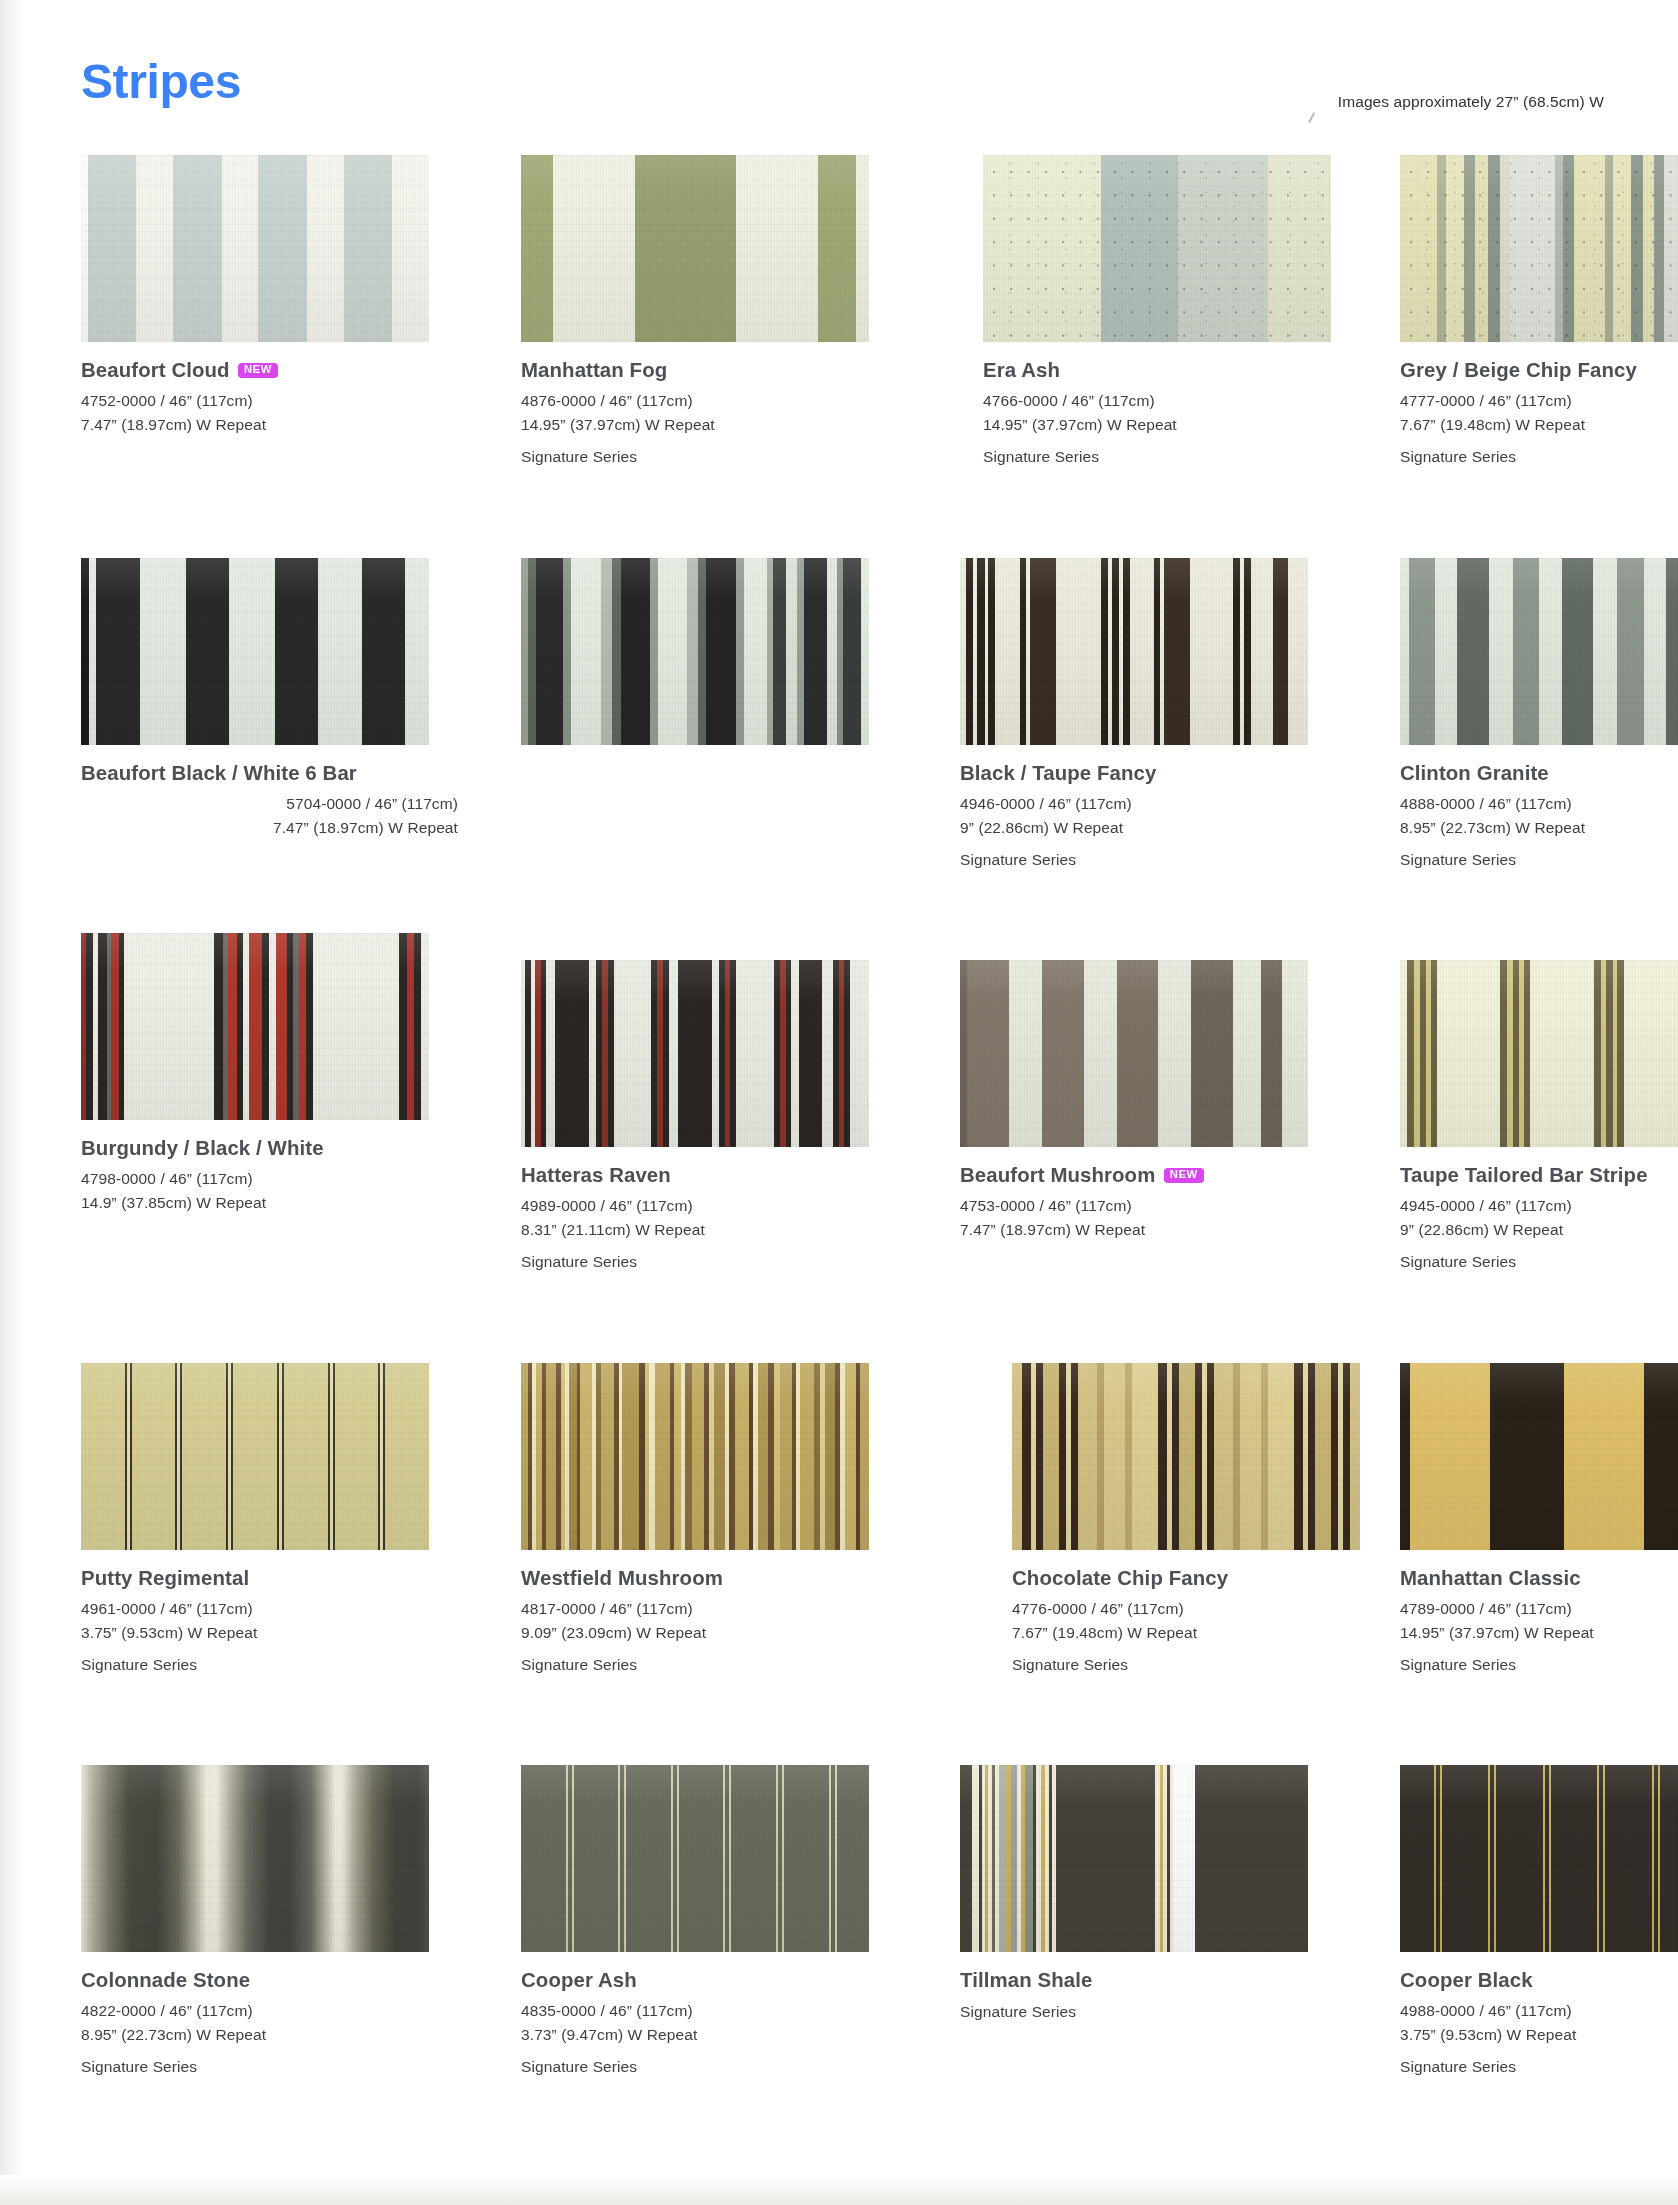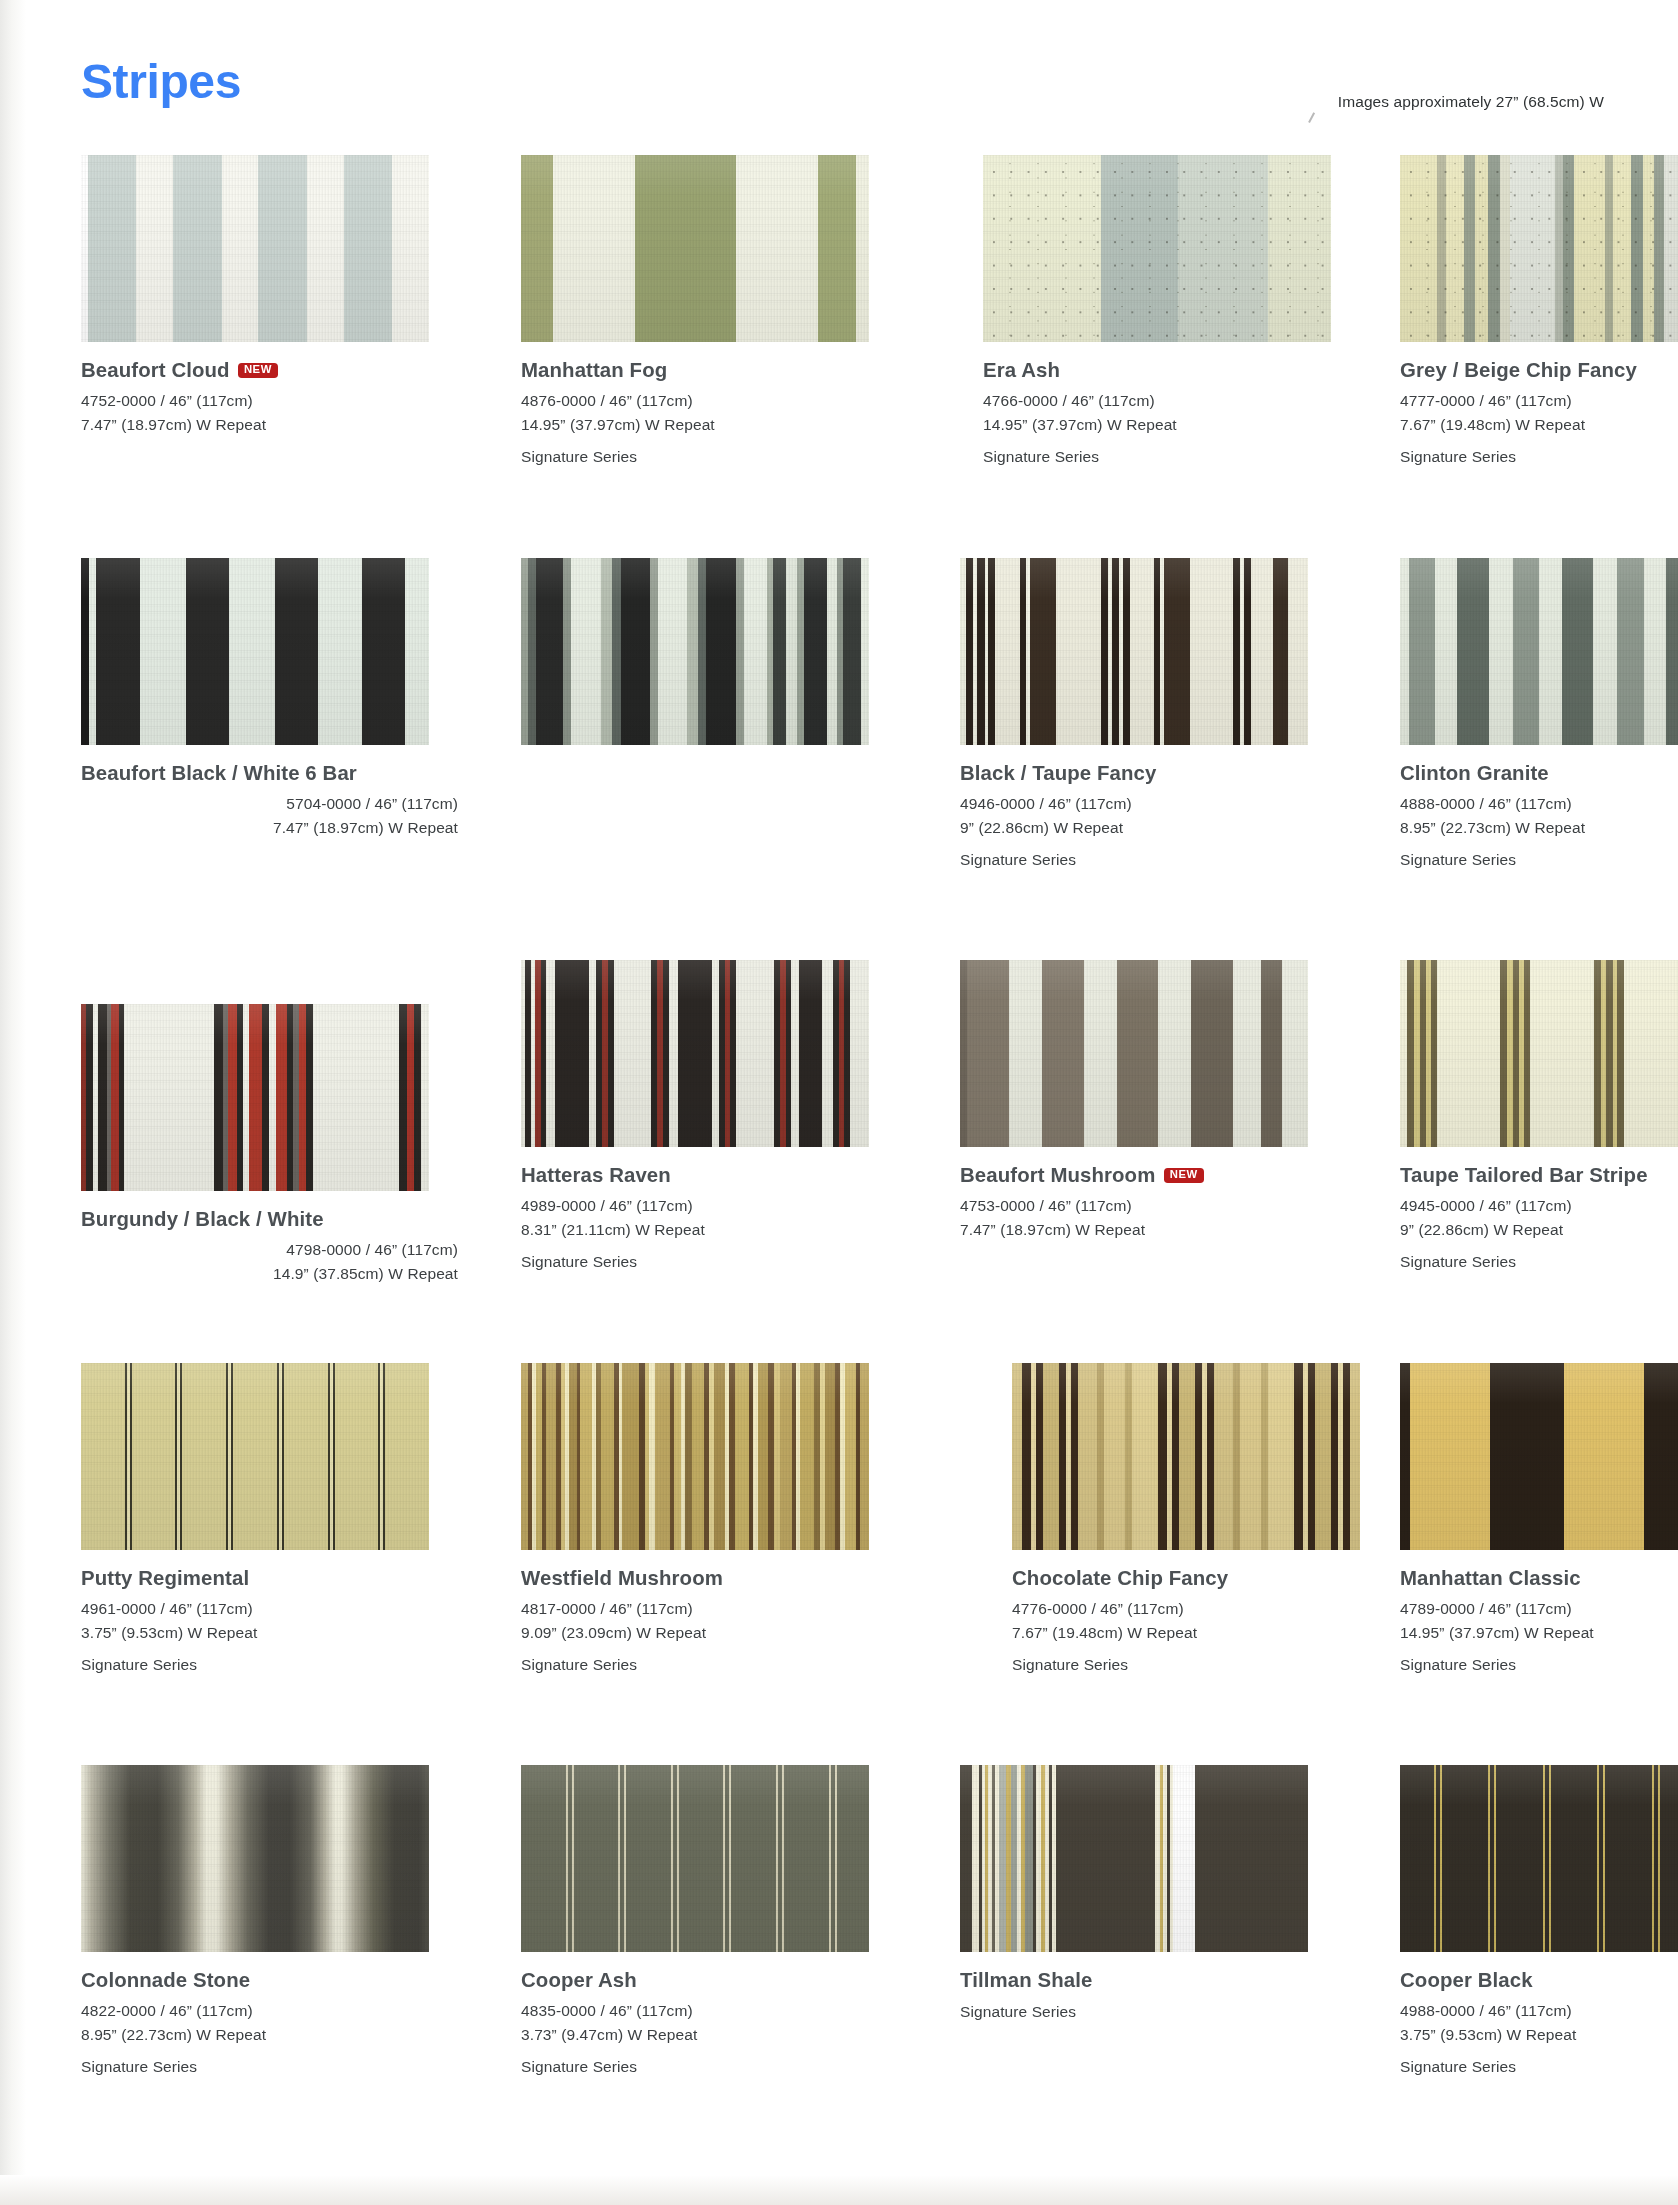--- a/index.html
+++ b/index.html
@@ -70,21 +70,21 @@
   }
 
   .meta{ margin-top:16.6px; width:377px; }
   .name{
     font-size:20.4px; font-weight:bold; color:#4b5054;
     letter-spacing:0.1px; line-height:1.1;
     display:flex; align-items:center; gap:8.3px;
   }
   .badge-new{
     display:inline-block;
-    background:#b91c1c; color:#ffffff;
+    background:#d946ef; color:#ffffff;
     font-size:11.3px; font-weight:bold; letter-spacing:0.5px;
     padding:1.5px 6px 2.3px; border-radius:3.8px;
     line-height:1.05;
     position:relative; top:0.8px;
   }
   .spec{
     margin-top:8.3px;
     font-size:15.5px; line-height:1.50; color:#3c4043;
     letter-spacing:0.1px;
   }
@@ -222,21 +222,21 @@
           <div class="name">
             <span>Clinton Granite</span>
           </div>
           <div class="spec">
             <div>4888-0000  /  46” (117cm)</div>
             <div>8.95” (22.73cm) W Repeat</div>
           </div>
           <div class="series">Signature Series</div>
         </div>
       </div>
-      <div class="cell" style="left: 0px; top: 849px; text-align: right;">
+      <div class="cell" style="left: 0px; top: 778px;">
         <div class="swatch" style="background: linear-gradient(90deg, rgb(140, 50, 40) 0%, rgb(140, 50, 40) 1.418%, rgb(42, 39, 36) 1.418%, rgb(42, 39, 36) 3.546%, rgb(241, 242, 233) 3.546%, rgb(241, 242, 233) 4.965%, rgb(42, 39, 36) 4.965%, rgb(42, 39, 36) 7.329%, rgb(107, 103, 98) 7.329%, rgb(107, 103, 98) 8.747%, rgb(168, 53, 42) 8.747%, rgb(168, 53, 42) 10.875%, rgb(42, 39, 36) 10.875%, rgb(42, 39, 36) 12.293%, rgb(241, 242, 233) 12.293%, rgb(241, 242, 233) 38.298%, rgb(42, 39, 36) 38.298%, rgb(42, 39, 36) 40.662%, rgb(107, 103, 98) 40.662%, rgb(107, 103, 98) 42.317%, rgb(176, 58, 44) 42.317%, rgb(176, 58, 44) 44.917%, rgb(42, 39, 36) 44.917%, rgb(42, 39, 36) 46.572%, rgb(241, 242, 233) 46.572%, rgb(241, 242, 233) 48.227%, rgb(176, 58, 44) 48.227%, rgb(176, 58, 44) 52.009%, rgb(42, 39, 36) 52.009%, rgb(42, 39, 36) 53.901%, rgb(241, 242, 233) 53.901%, rgb(241, 242, 233) 56.028%, rgb(176, 58, 44) 56.028%, rgb(176, 58, 44) 59.338%, rgb(42, 39, 36) 59.338%, rgb(42, 39, 36) 60.993%, rgb(107, 103, 98) 60.993%, rgb(107, 103, 98) 62.648%, rgb(176, 58, 44) 62.648%, rgb(176, 58, 44) 64.539%, rgb(42, 39, 36) 64.539%, rgb(42, 39, 36) 66.667%, rgb(241, 242, 233) 66.667%, rgb(241, 242, 233) 91.489%, rgb(42, 39, 36) 91.489%, rgb(42, 39, 36) 93.617%, rgb(168, 53, 42) 93.617%, rgb(168, 53, 42) 95.745%, rgb(42, 39, 36) 95.745%, rgb(42, 39, 36) 97.636%, rgb(241, 242, 233) 97.636%, rgb(241, 242, 233) 100%) 0% 0% / 100% 100% rgb(238, 240, 230);">
           <div class="grain"></div>
           <div class="sheen"></div>
         </div>
         <div class="meta">
           <div class="name">
             <span>Burgundy / Black / White</span>
           </div>
           <div class="spec">
             <div>4798-0000  /  46” (117cm)</div>

